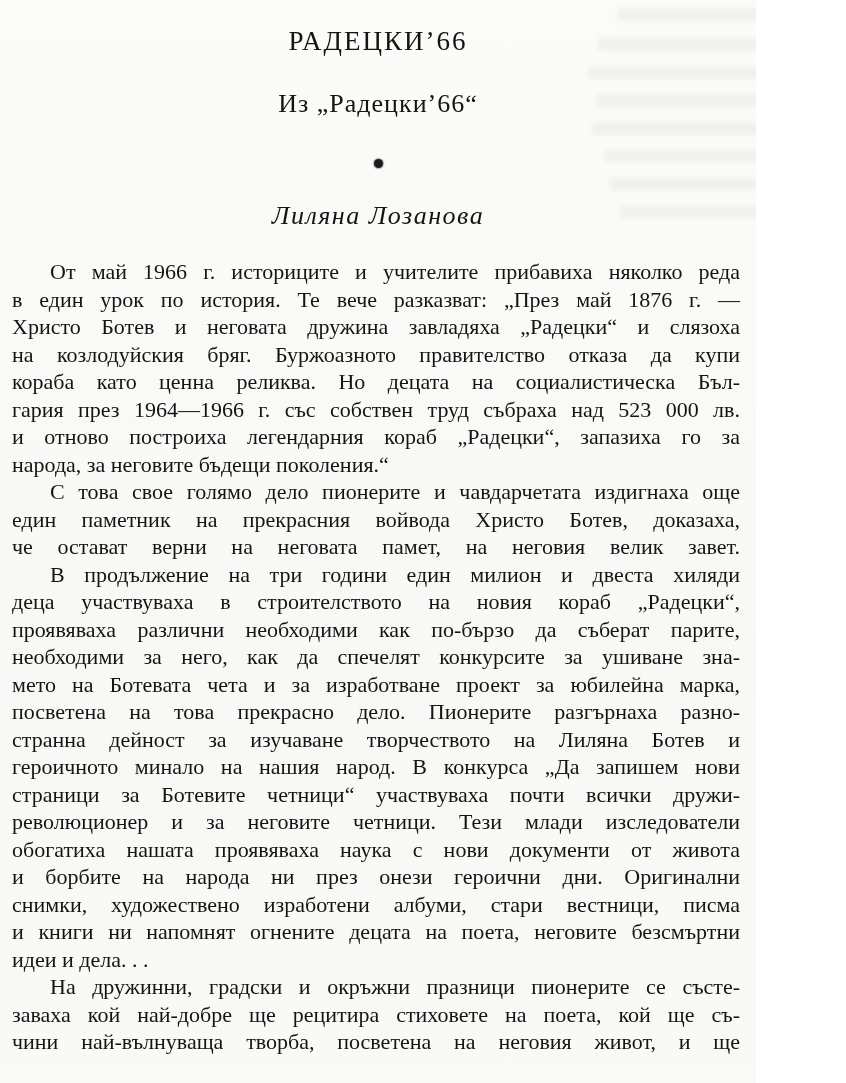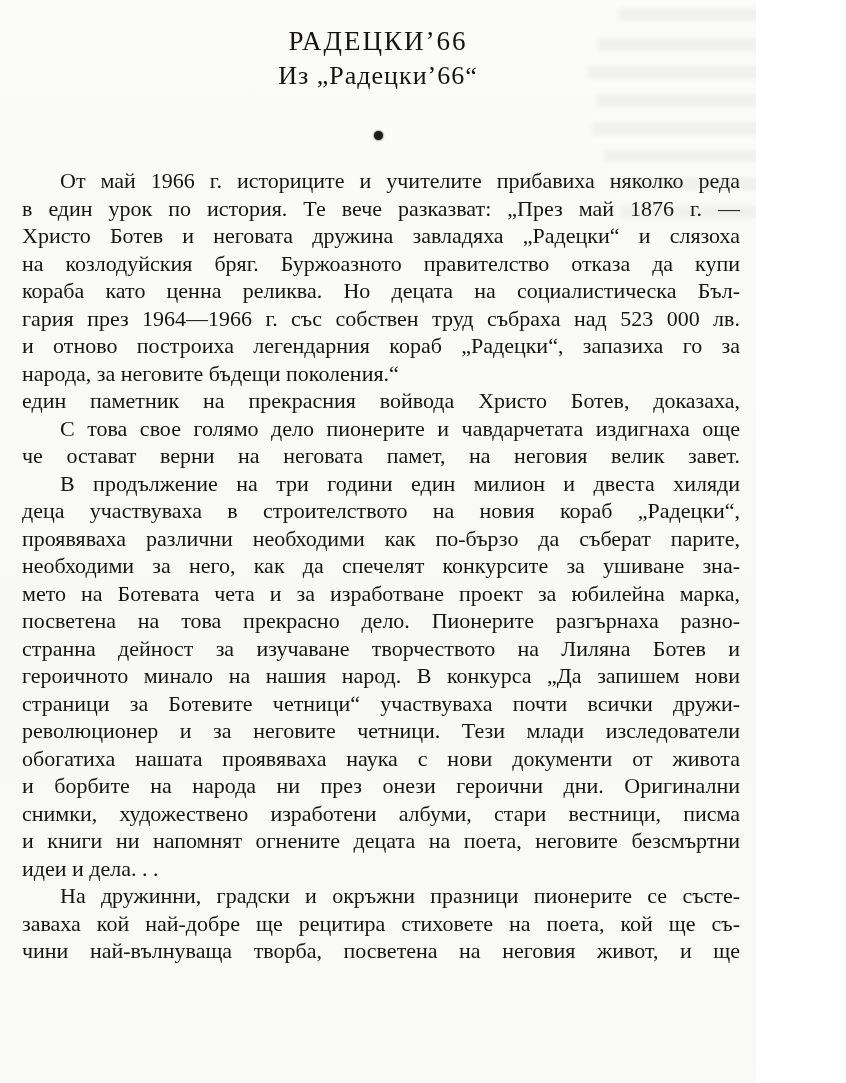--- a/index.html
+++ b/index.html
@@ -14,39 +14,39 @@
   }
   .header{position:relative;text-align:center;padding-top:26px;}
   .title{
     font-size:27px;
     letter-spacing:2px;
     font-weight:500;
     line-height:30px;
   }
   .subtitle{
     font-size:26px;
-    margin-top:5px;
+    margin-top:33px;
     line-height:30px;
     letter-spacing:1px;
   }
   .dot{
     width:9px;height:9px;border-radius:50%;
     background:#1c1b1a;
     margin:40px auto 0 auto;
     box-shadow:0 0 1px 1px rgba(30,30,30,.35);
   }
   .author{
     font-style:italic;
     font-size:26px;
     margin-top:33px;
     line-height:30px;
     letter-spacing:1.5px;
   }
   .body-text{
-    margin:27px 16px 0 22px;
+    margin:27px 16px 0 12px;
     font-size:22px;
     line-height:27.5px;
   }
   .line{
     text-align:justify;
     text-align-last:justify;
     white-space:normal;
   }
   .line.first{text-indent:38px;}
   .line.last{text-align-last:left;}
@@ -70,36 +70,37 @@
   <div class="bleed" style="left:596px;top:94px;width:242px;height:13px;"></div>
   <div class="bleed" style="left:592px;top:122px;width:248px;height:13px;"></div>
   <div class="bleed" style="left:604px;top:150px;width:200px;height:12px;"></div>
   <div class="bleed" style="left:610px;top:178px;width:226px;height:12px;"></div>
   <div class="bleed" style="left:620px;top:206px;width:200px;height:12px;"></div>
 
   <div class="header">
     <div class="title">РАДЕЦКИ’66</div>
     <div class="subtitle">Из „Радецки’66“</div>
     <div class="dot"></div>
+    <div class="author">Лиляна Лозанова</div>
   </div>
 
   <div class="body-text">
       <div class="paragraph">
         <div class="line first">От май 1966 г. историците и учителите прибавиха няколко реда</div>
         <div class="line">в един урок по история. Те вече разказват: „През май 1876 г. —</div>
         <div class="line">Христо Ботев и неговата дружина завладяха „Радецки“ и слязоха</div>
         <div class="line">на козлодуйския бряг. Буржоазното правителство отказа да купи</div>
         <div class="line">кораба като ценна реликва. Но децата на социалистическа Бъл-</div>
         <div class="line">гария през 1964—1966 г. със собствен труд събраха над 523 000 лв.</div>
         <div class="line">и отново построиха легендарния кораб „Радецки“, запазиха го за</div>
         <div class="line last">народа, за неговите бъдещи поколения.“</div>
       </div>
       <div class="paragraph">
+        <div class="line first">С това свое голямо дело пионерите и чавдарчетата издигнаха още</div>
         <div class="line">един паметник на прекрасния войвода Христо Ботев, доказаха,</div>
-        <div class="line first">С това свое голямо дело пионерите и чавдарчетата издигнаха още</div>
         <div class="line">че остават верни на неговата памет, на неговия велик завет.</div>
       </div>
       <div class="paragraph">
         <div class="line first">В продължение на три години един милион и двеста хиляди</div>
         <div class="line">деца участвуваха в строителството на новия кораб „Радецки“,</div>
         <div class="line">проявяваха различни необходими как по-бързо да съберат парите,</div>
         <div class="line">необходими за него, как да спечелят конкурсите за ушиване зна-</div>
         <div class="line">мето на Ботевата чета и за изработване проект за юбилейна марка,</div>
         <div class="line">посветена на това прекрасно дело. Пионерите разгърнаха разно-</div>
         <div class="line">странна дейност за изучаване творчеството на Лиляна Ботев и</div>

